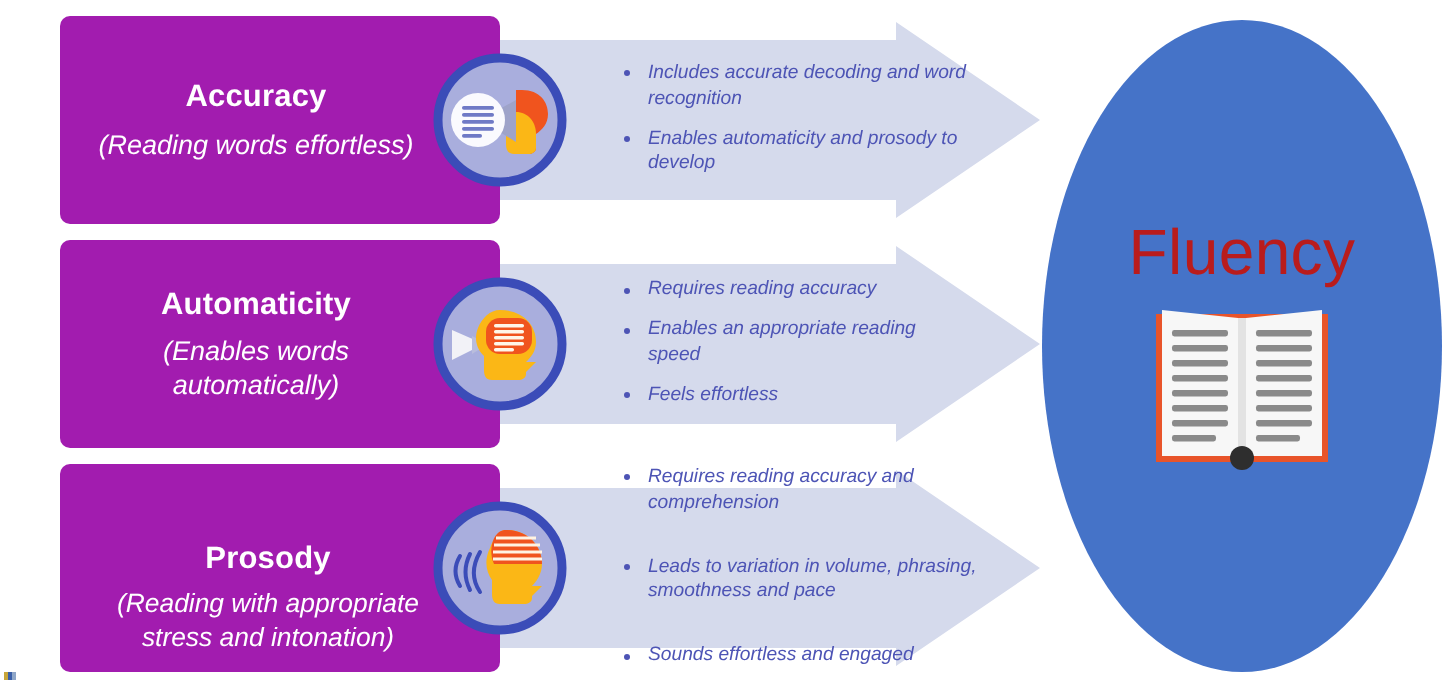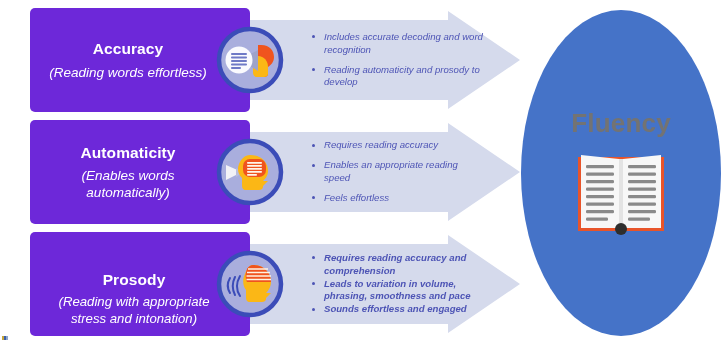--- a/index.html
+++ b/index.html
@@ -43,21 +43,21 @@
   }
   .arrow-band svg { display: block; }
 
   
   .label-box {
     position: absolute;
     left: 30px;
     top: 0px;
     width: 220px;
     height: 104px;
-    background: #6d28d9;
+    background: #a21caf;
     border-radius: 5px;
     box-sizing: border-box;
     padding: 9px 34px 8px 10px;
     display: flex;
     flex-direction: column;
     align-items: center;
     justify-content: center;
     color: #ffffff;
     text-align: center;
   }
@@ -99,21 +99,21 @@
   .bullet::before {
     content: "";
     position: absolute;
     left: 1px;
     top: 4.5px;
     width: 3px;
     height: 3px;
     border-radius: 50%;
     background: #4D54B5;
   }
-  .row-2 .bullets { gap: 0; width: 180px; font-weight: bold; }
+  .row-2 .bullets { gap: 19px; width: 180px; }
 
   
   .icon-badge {
     position: absolute;
     left: 216px;
     top: 18px;
     width: 68px;
     height: 68px;
   }
   .icon-badge svg { display: block; }
@@ -133,23 +133,23 @@
     height: 326px;
     border-radius: 50%;
     background: #4573C8;
   }
   .fluency-label {
     position: absolute;
     left: 0;
     top: 98px;
     width: 200px;
     text-align: center;
-    color: #737373;
-    font-size: 26px;
-    font-weight: bold;
+    color: #b91c1c;
+    font-size: 32px;
+    font-weight: normal;
     letter-spacing: .2px;
   }
   .book-icon {
     position: absolute;
     left: 54px;
     top: 142px;
     width: 92px;
     height: 84px;
   }
   .book-icon svg { display: block; }
@@ -182,21 +182,21 @@
       </svg>
     </div>
 
     <div class="label-box">
       <div class="label-title">Accuracy</div>
       <div class="label-sub">(Reading words effortless)</div>
     </div>
 
     <div class="bullets">
       <div class="bullet">Includes accurate decoding and word recognition</div>
-      <div class="bullet">Reading automaticity and prosody to develop</div>
+      <div class="bullet">Enables automaticity and prosody to develop</div>
     </div>
 
     <div class="icon-badge">
       <svg width="68" height="68" viewBox="0 0 68 68" aria-hidden="true">
         <circle cx="34" cy="34" r="31" fill="#A9AEDD" stroke="#3B4CB8" stroke-width="4.5"></circle>
 
         <path d="M45,19 C54,19 58,25 58,31 C58,36 55,39 52,41 L52,48 C52,50 50,51 48,51 L42,51 L42,19 Z" fill="#F0541E"></path>
         <path d="M42,30 C48,30 52,35 52,41 L52,48 C52,50 50,51 48,51 L41,51 C38,51 37,49 37,46 L37,33 Z" fill="#FBB716"></path>
 
         <path d="M24,34 L42,24 L42,45 Z" fill="#9EA3C9"></path>

